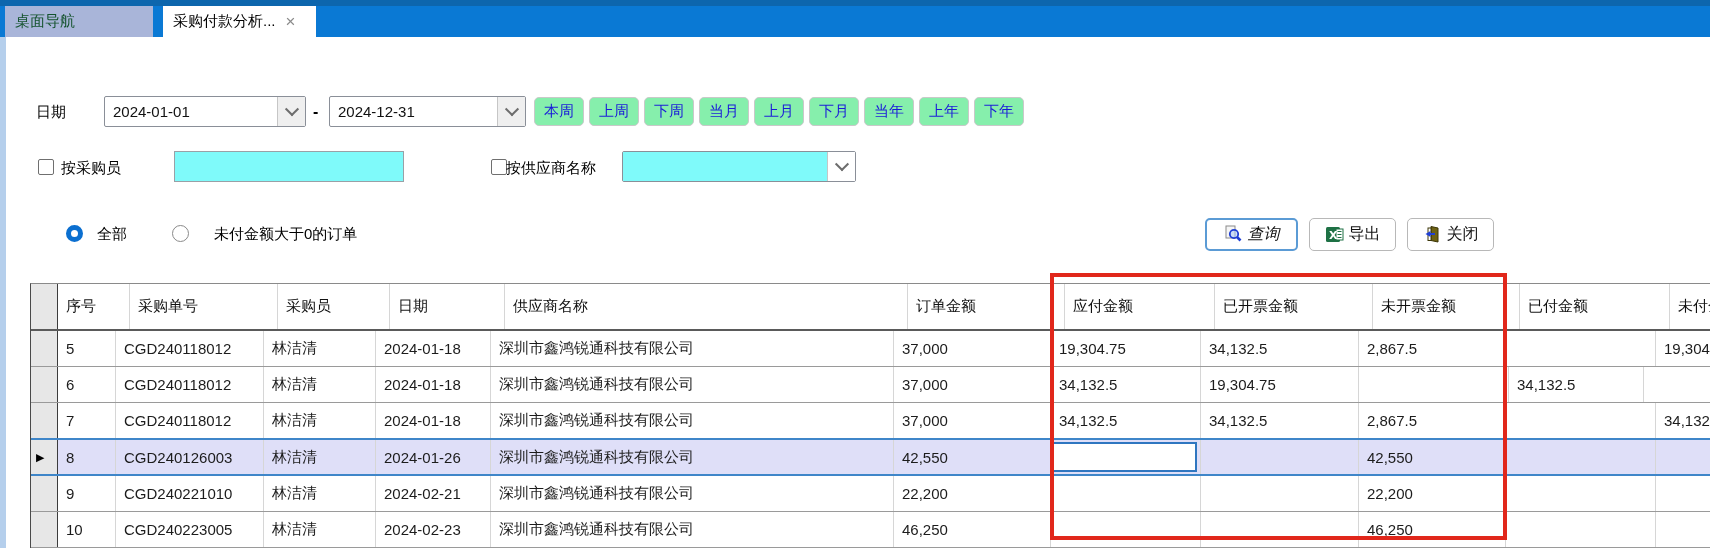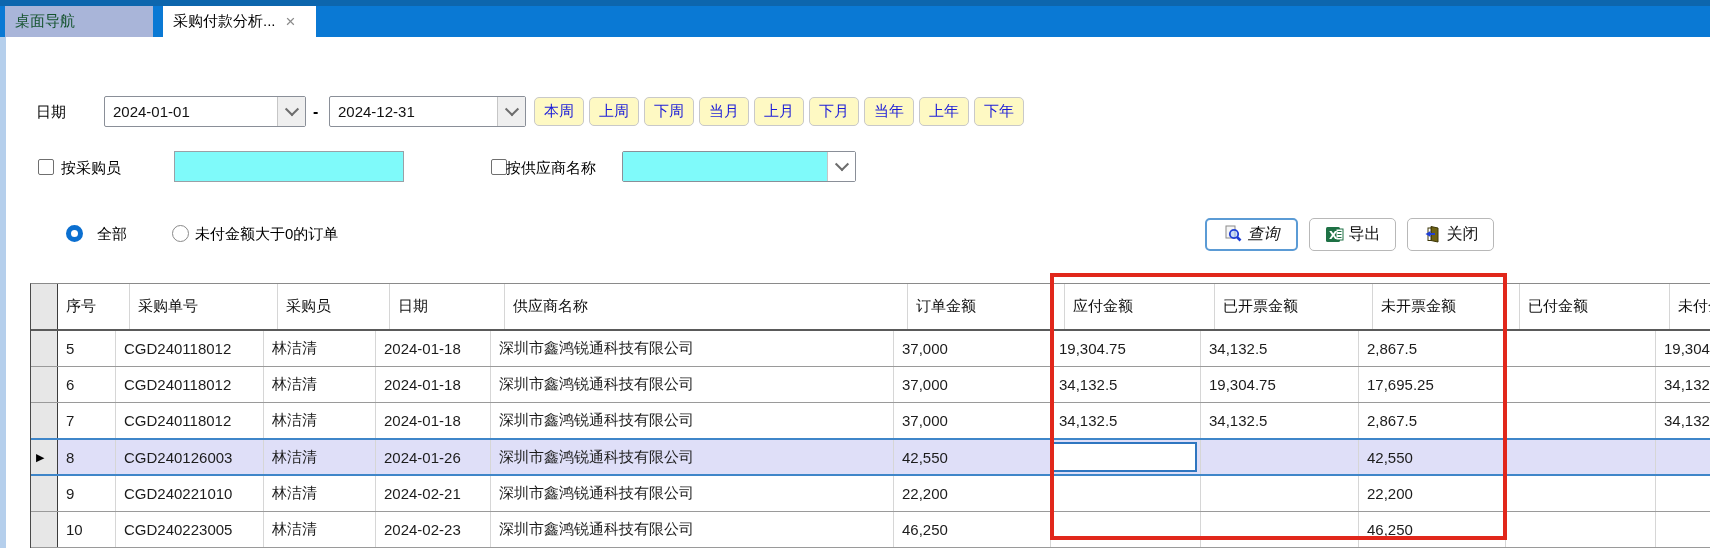--- a/index.html
+++ b/index.html
@@ -20,21 +20,21 @@
   .flabel{position:absolute;font-size:15px;color:#000;line-height:31px;height:31px;}
   .combo{position:absolute;height:31px;background:#fff;border:1px solid #8a8f98;
     border-radius:2px;display:flex;align-items:stretch;box-sizing:border-box;}
   .combo-val{flex:1;padding:0 8px;font-size:15px;color:#111;display:flex;align-items:center;white-space:nowrap;overflow:hidden;}
   .combo-btn{width:27px;background:#efefef;border-left:1px solid #c6c6c6;display:flex;align-items:center;justify-content:center;}
   .combo-btn.white{background:#fff;}
   .chev{width:8px;height:8px;border-right:2px solid #6d6d6d;border-bottom:2px solid #6d6d6d;
     transform:rotate(45deg) translate(-2px,-2px);}
   .dash{position:absolute;font-size:16px;font-weight:bold;color:#000;}
   .quick-btns{position:absolute;display:flex;gap:5px;}
-  .qbtn{height:29px;padding:0 9px;border:1px solid #c9c9c9;border-radius:5px;background:#fef9c3;
+  .qbtn{height:29px;padding:0 9px;border:1px solid #c9c9c9;border-radius:5px;background:#86efac;
     color:#1a1ad9;font-size:15px;display:flex;align-items:center;box-sizing:border-box;white-space:nowrap;}
   .cb{position:absolute;width:16px;height:16px;background:#fff;border:1px solid #6f6f6f;border-radius:2px;box-sizing:border-box;}
   .cyan-input{position:absolute;height:31px;background:#7ffafa;border:1px solid #9aa0a6;box-sizing:border-box;}
   .combo.cyan .combo-val{background:#7ffafa;}
   .radio{position:absolute;width:17px;height:17px;border-radius:50%;background:#fff;box-sizing:border-box;}
   .radio.sel{border:5px solid #0b6fd0;}
   .radio.unsel{border:1px solid #8a8a8a;}
 
   
   .btn{position:absolute;height:33px;background:#fff;border:1px solid #b8b8b8;border-radius:5px;
@@ -110,21 +110,21 @@
   <div class="combo cyan" style="left:622px;top:151px;width:234px;">
     <span class="combo-val"></span>
     <span class="combo-btn white">
         <i class="chev"></i>
       </span>
   </div>
 
   <span class="radio sel" style="left:66px;top:225px;"></span>
   <span class="flabel" style="left:90px;top:218px;margin-left:7px;">全部</span>
   <span class="radio unsel" style="left:172px;top:225px;"></span>
-  <span class="flabel" style="left:195px;top:218px;">未付金额大于0的订单</span>
+  <span class="flabel" style="left:214px;top:218px;">未付金额大于0的订单</span>
 
   <div class="btn btn-query" style="left:1205px;top:218px;width:93px;">
     <span class="ic">
       <svg viewBox="0 0 19 19" width="19" height="19">
         <rect x="2" y="1" width="9" height="12" fill="#f6f6f6" stroke="#8a8a8a" stroke-width="1"></rect>
         <circle cx="10" cy="9" r="4.2" fill="rgba(170,200,245,0.55)" stroke="#1f3fd4" stroke-width="1.8"></circle>
         <line x1="13" y1="12" x2="16.5" y2="15.5" stroke="#1f3fd4" stroke-width="2.6"></line>
       </svg>
     </span>
     <span>查询</span>
@@ -186,21 +186,20 @@
       <div class="grow">
         <div class="gutter"></div>
         <div class="gcell" style="width: 58px;">6</div>
         <div class="gcell" style="width: 148px;">CGD240118012</div>
         <div class="gcell" style="width: 112px;">林洁清</div>
         <div class="gcell" style="width: 115px;">2024-01-18</div>
         <div class="gcell" style="width: 403px;">深圳市鑫鸿锐通科技有限公司</div>
         <div class="gcell" style="width: 157px;">37,000</div>
         <div class="gcell" style="width: 150px;">34,132.5</div>
         <div class="gcell" style="width: 158px;">19,304.75</div>
-        <div class="gcell" style="width: 147px;">17,695.25</div>
         <div class="gcell" style="width: 150px;"></div>
         <div class="gcell" style="width: 135px;">34,132.5</div>
       </div>
       <div class="grow">
         <div class="gutter"></div>
         <div class="gcell" style="width: 58px;">7</div>
         <div class="gcell" style="width: 148px;">CGD240118012</div>
         <div class="gcell" style="width: 112px;">林洁清</div>
         <div class="gcell" style="width: 115px;">2024-01-18</div>
         <div class="gcell" style="width: 403px;">深圳市鑫鸿锐通科技有限公司</div>

